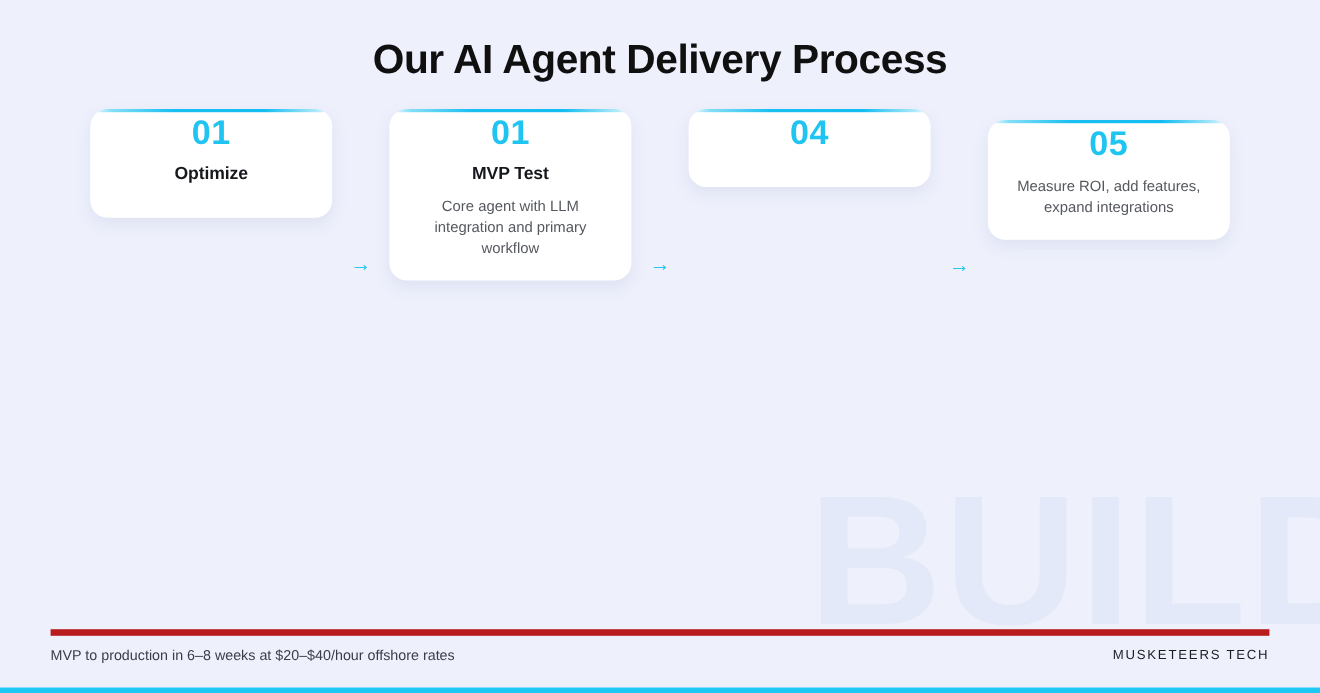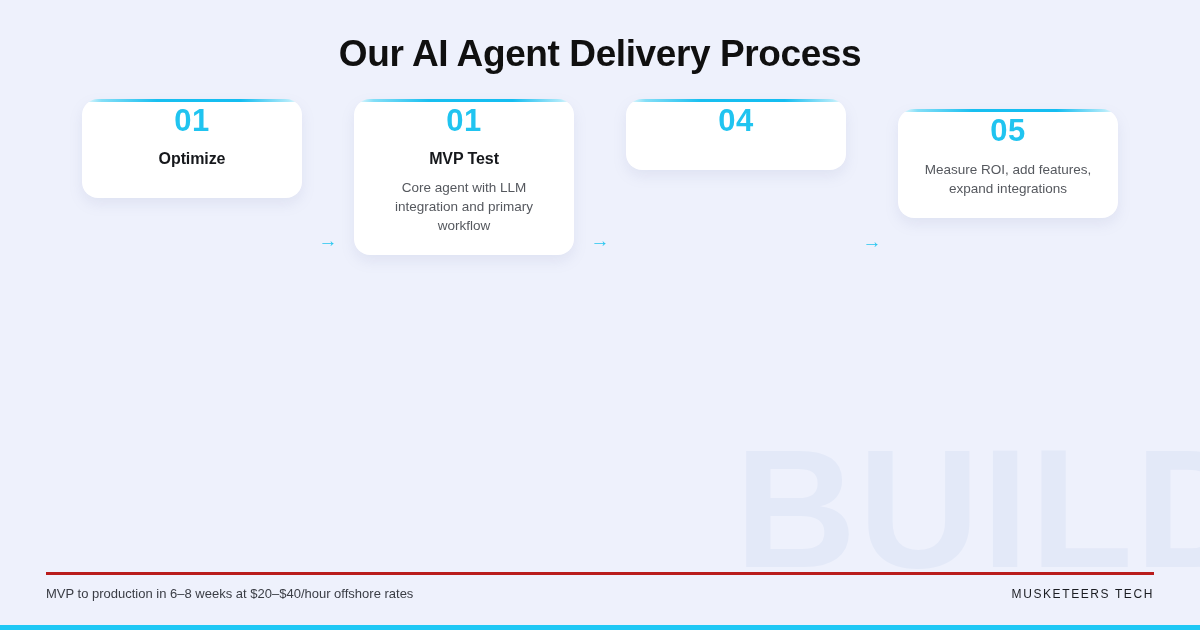--- a/index.html
+++ b/index.html
@@ -122,21 +122,21 @@
   }
   .arrow.low { padding-top:90px; }
 
   
   .footer {
     position:absolute;
     left:46px;
     right:46px;
     bottom:18px;
     height:40px;
-    border-top:3px solid #b91c1c;
+    border-top:6px solid #b91c1c;
     display:flex;
     align-items:center;
     justify-content:space-between;
     z-index:3;
   }
 
   .footer-note {
     font-size:13px;
     color:#3a3d45;
   }

